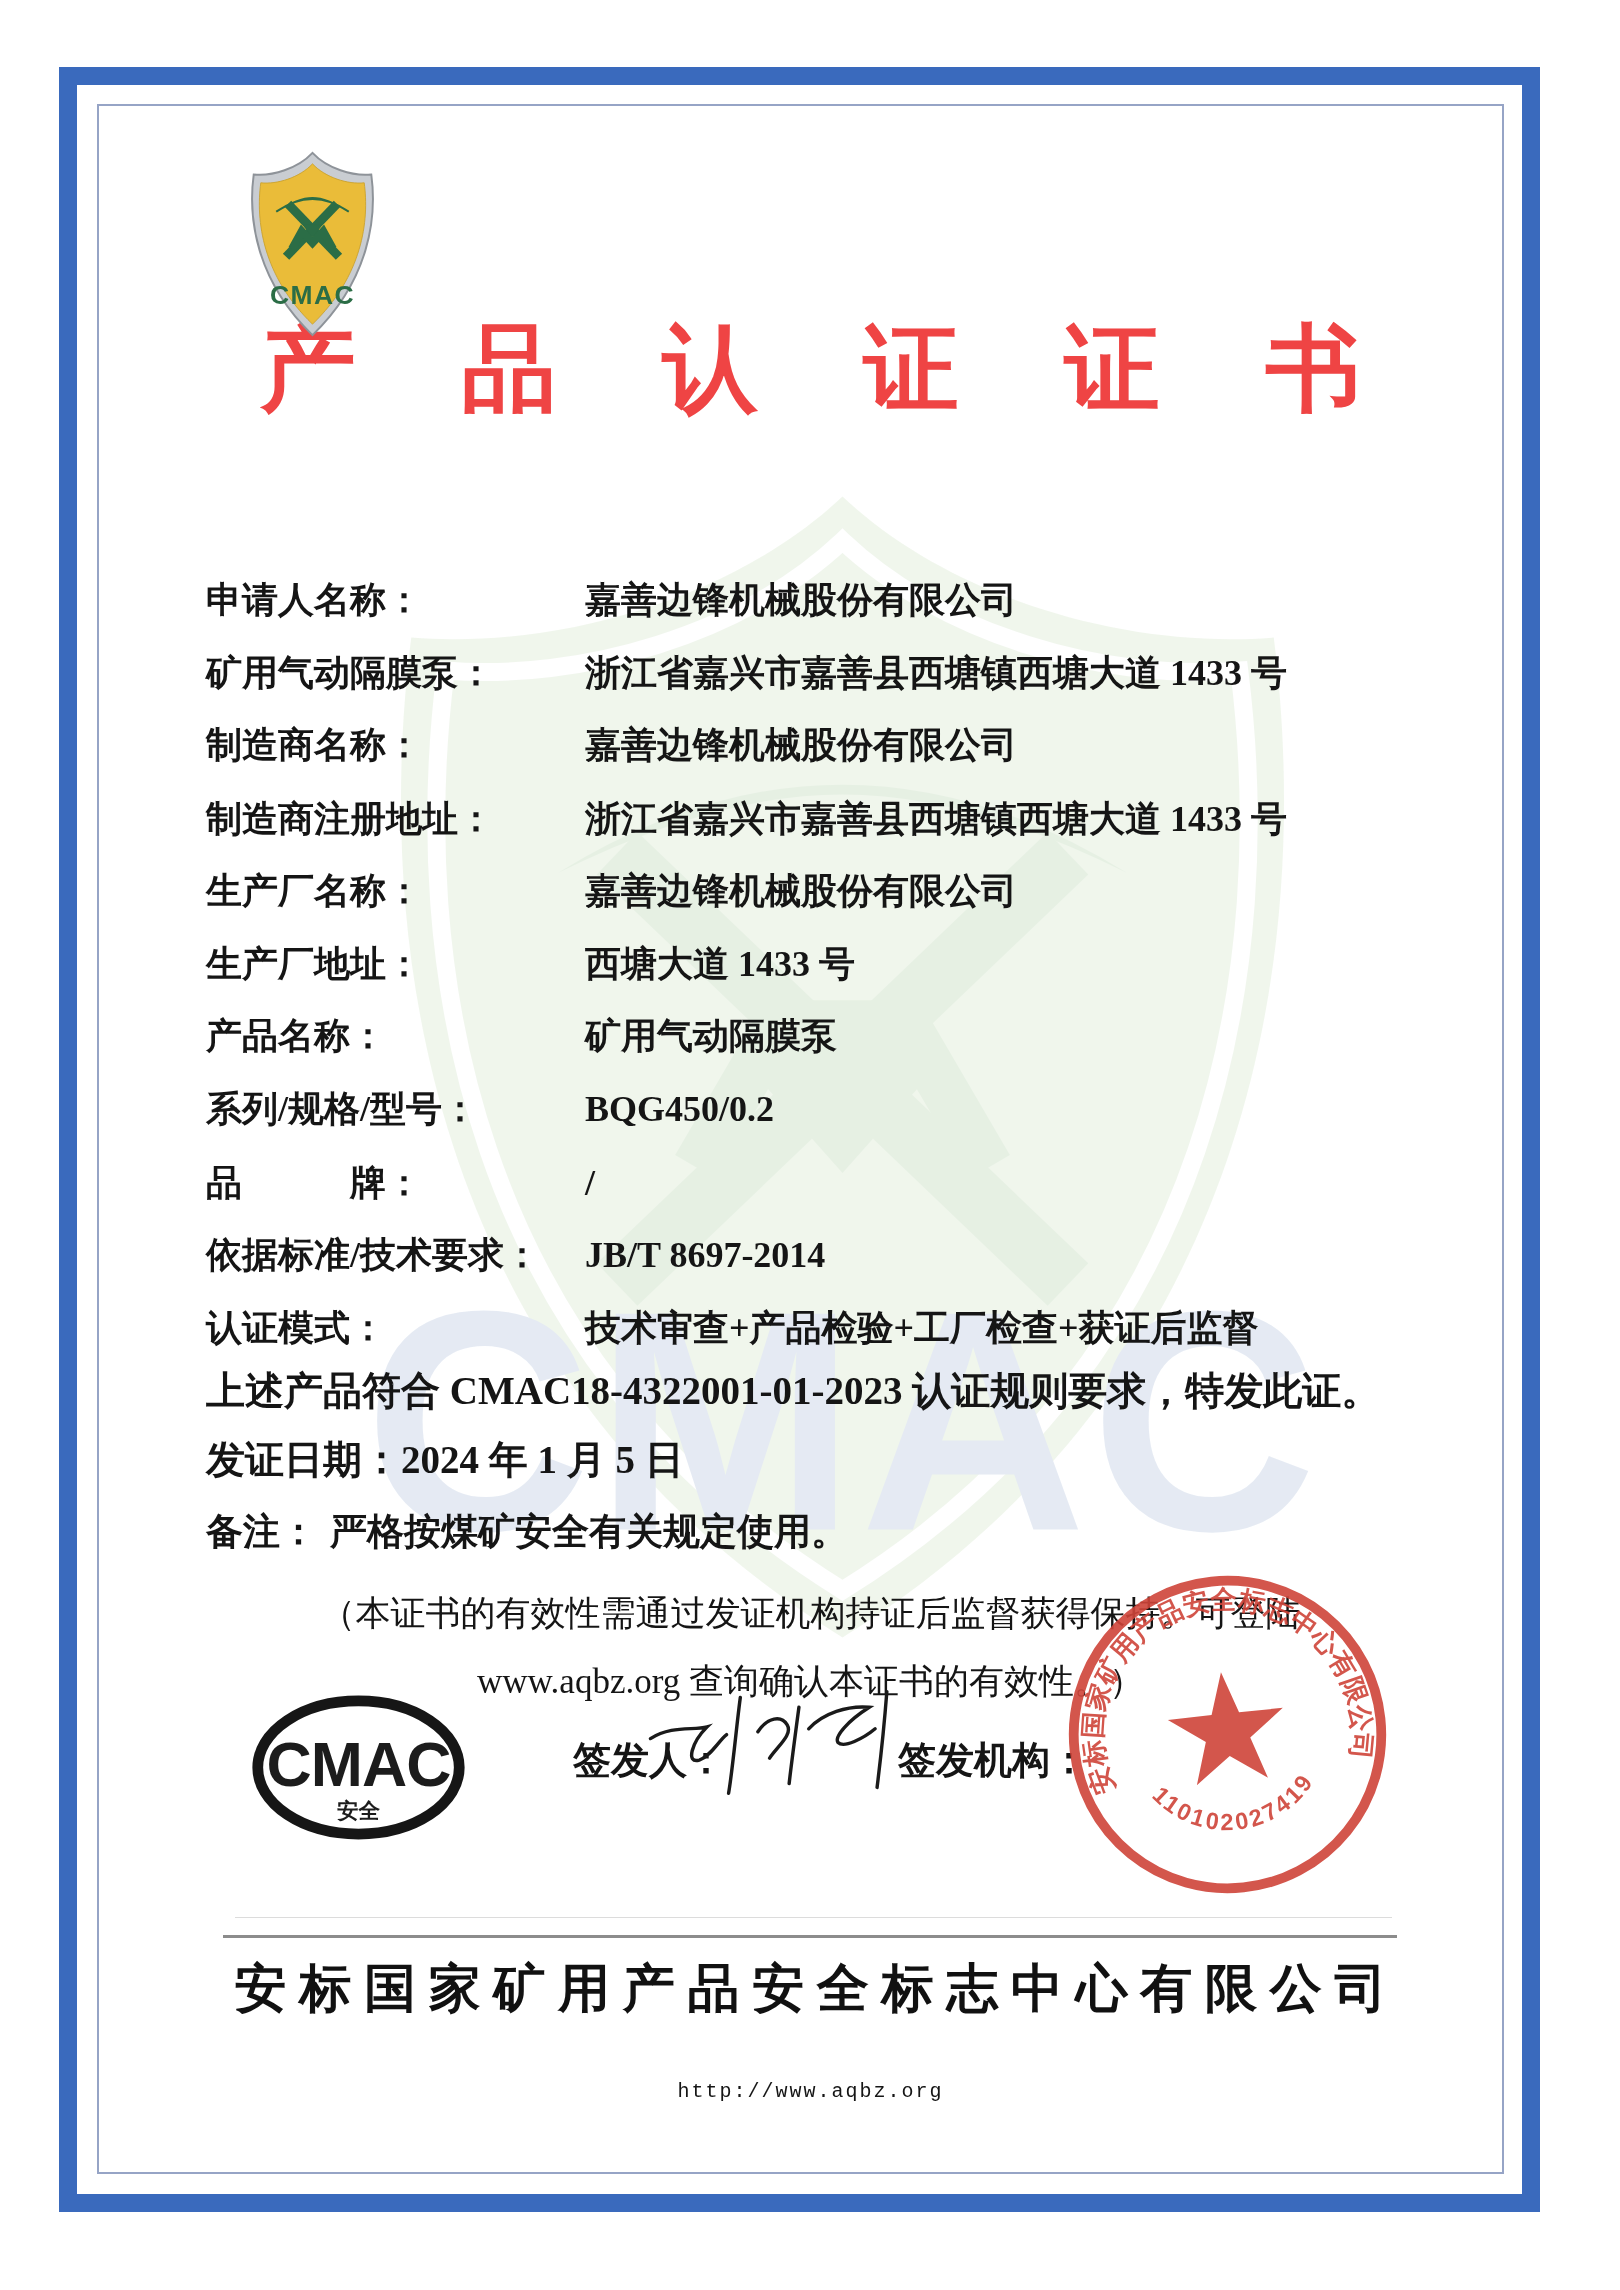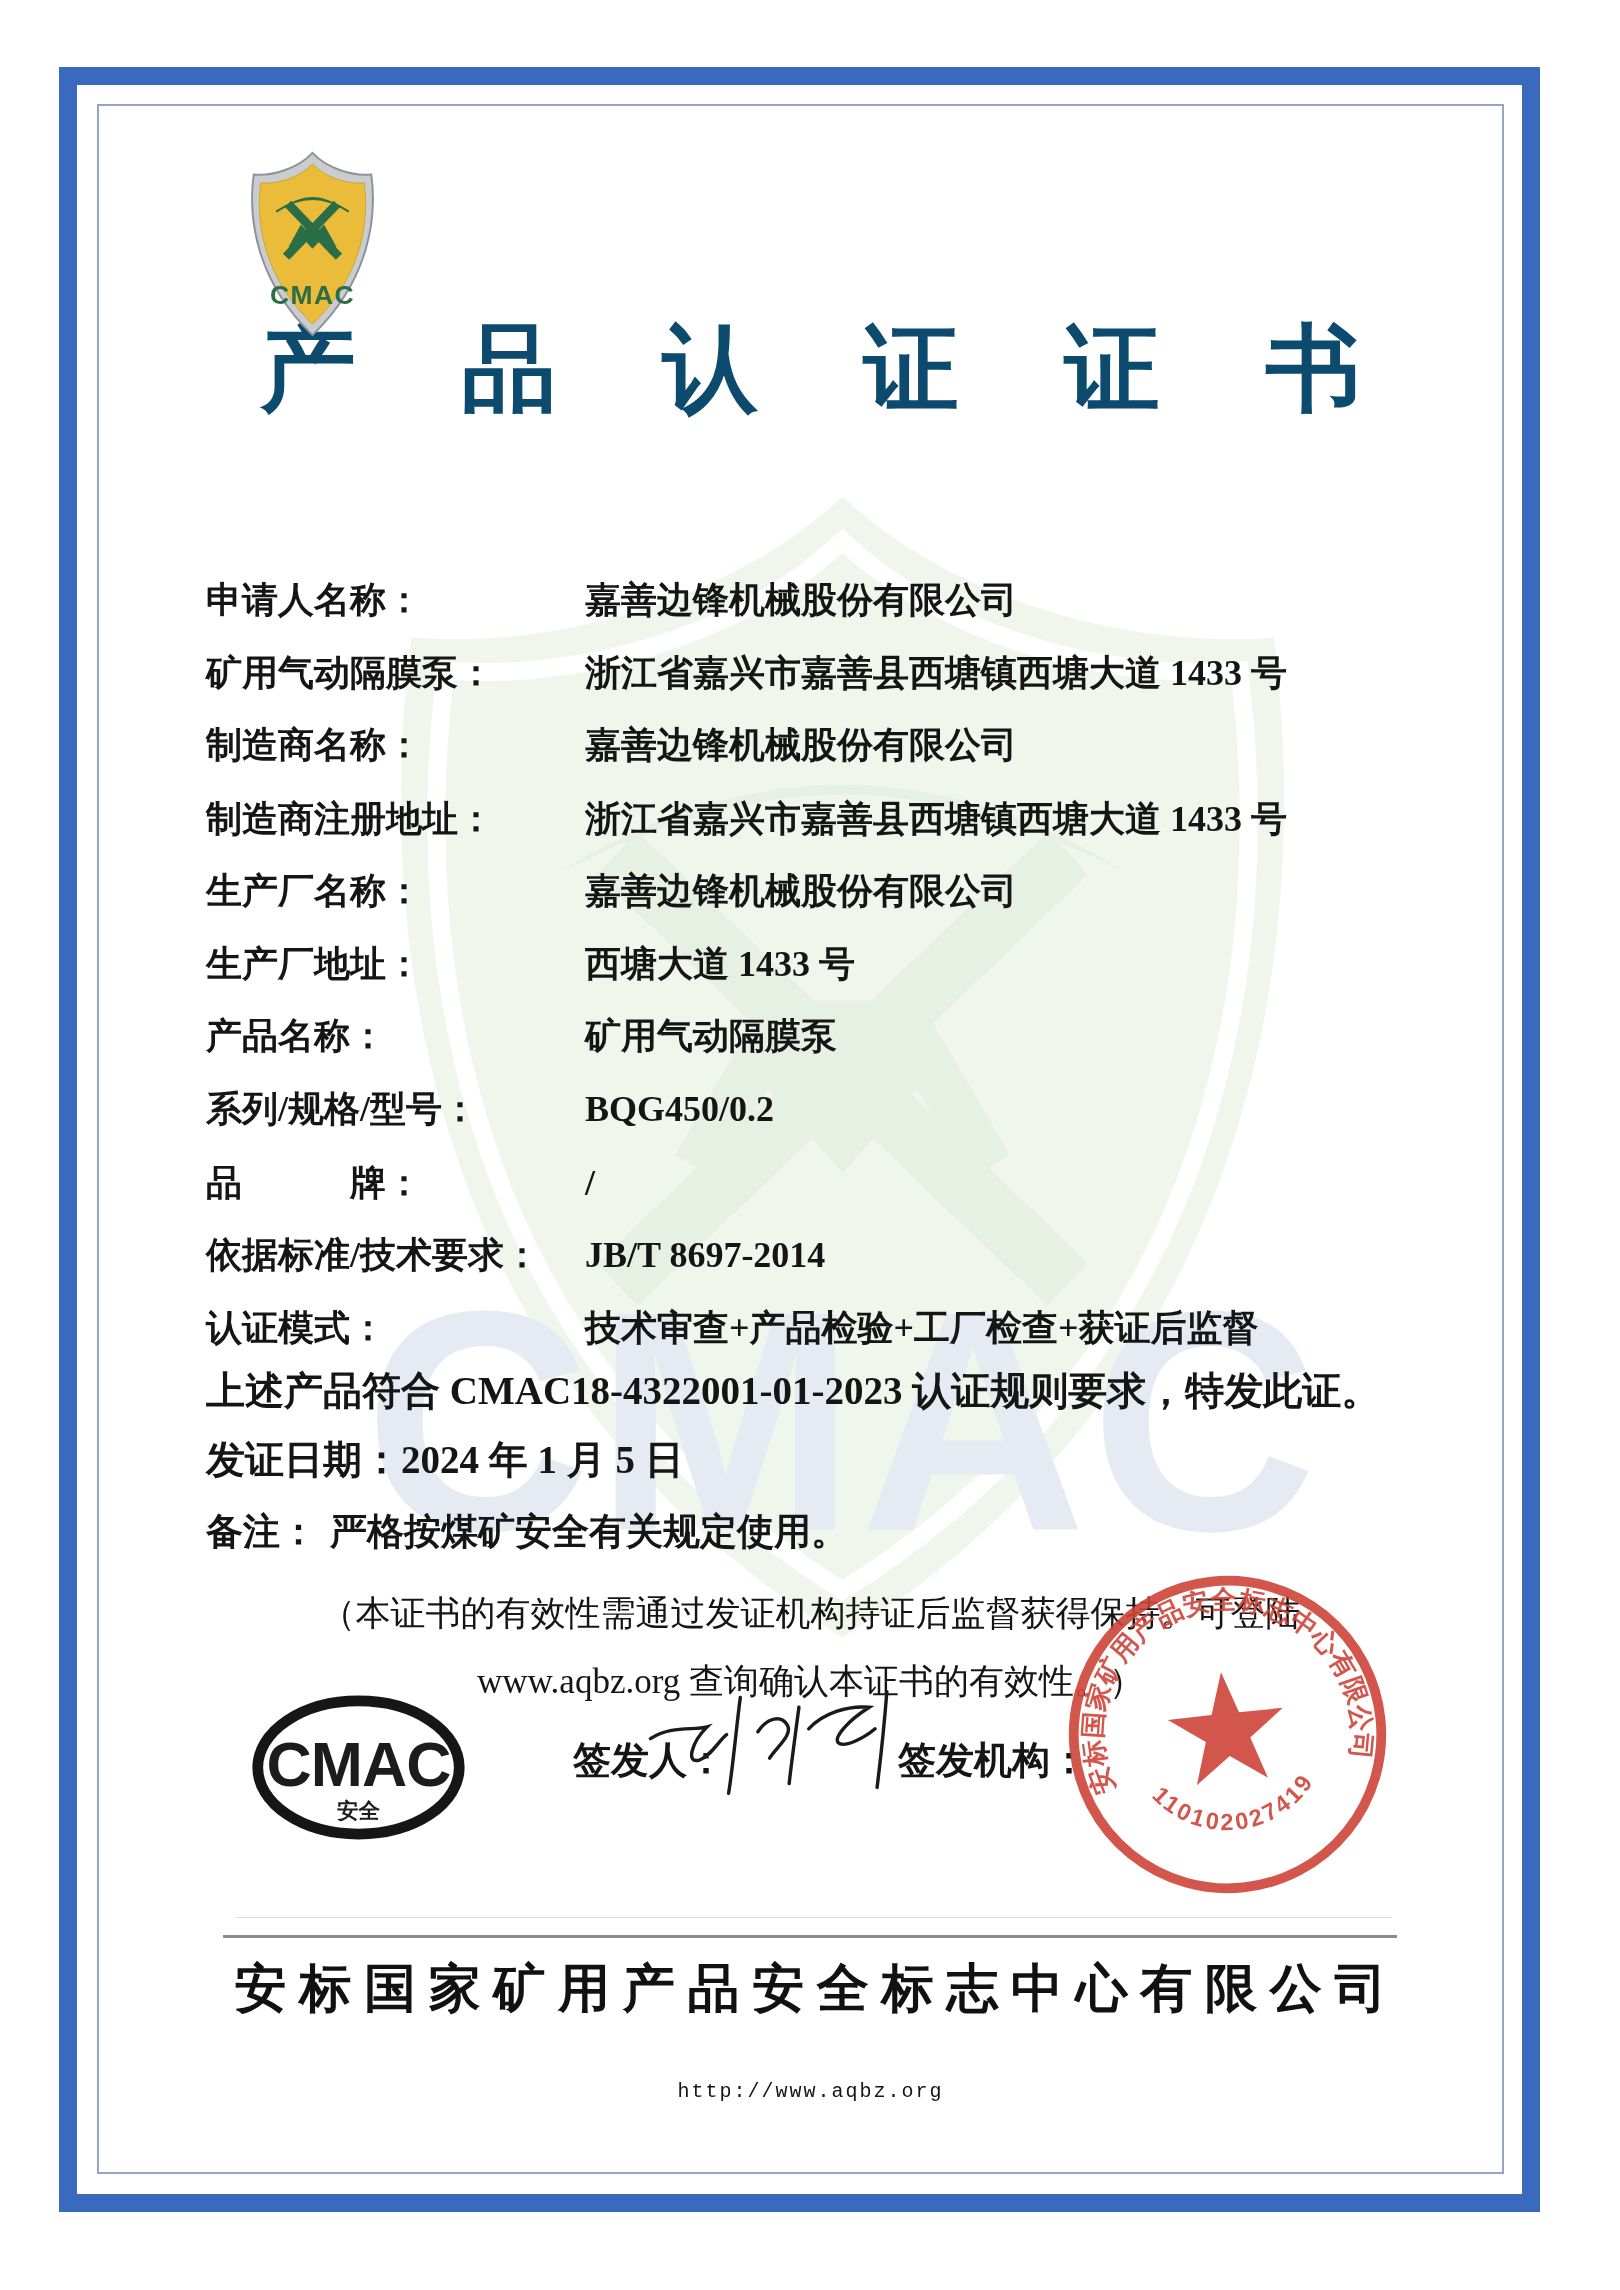--- a/index.html
+++ b/index.html
@@ -13,21 +13,21 @@
   .frame-inner{position:absolute;left:97px;top:104px;width:1407px;height:2070px;
                border:2px solid #96a4c6;box-sizing:border-box;}
 
   
   .watermark{position:absolute;left:323px;top:461px;width:1039px;height:1206px;opacity:.5;z-index:0;}
 
   
   .shield-logo{position:absolute;left:241px;top:147px;width:143px;height:194px;z-index:2;}
   .title{position:absolute;left:108px;top:306px;width:1405px;margin:0;text-align:center;
          font-family:"Liberation Sans","DejaVu Sans",sans-serif;
-         font-size:95px;font-weight:bold;letter-spacing:106px;text-indent:106px;color:#0c4a6e;z-index:1;}
+         font-size:95px;font-weight:bold;letter-spacing:106px;text-indent:106px;color:#ef4444;z-index:1;}
   .cert-line{position:absolute;left:108px;top:485px;width:1405px;text-align:center;
              font-size:41px;font-weight:bold;z-index:1;}
 
   
   .field-row{position:absolute;left:206px;font-size:36px;font-weight:bold;white-space:nowrap;z-index:1;}
   .f-label{display:inline-block;min-width:379px;}
   .statement{position:absolute;left:206px;top:1364px;font-size:39px;font-weight:bold;z-index:1;}
   .date-row{z-index:1;font-size:39px;font-weight:bold;}
   .lbl-valid{position:absolute;left:598px;top:0;}
   .remark-label{position:absolute;left:206px;top:1507px;font-size:37px;font-weight:bold;z-index:1;}

